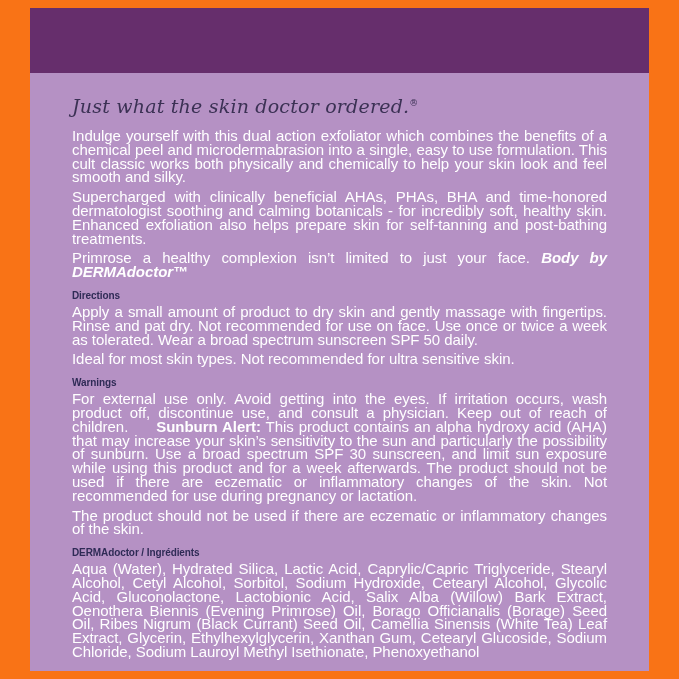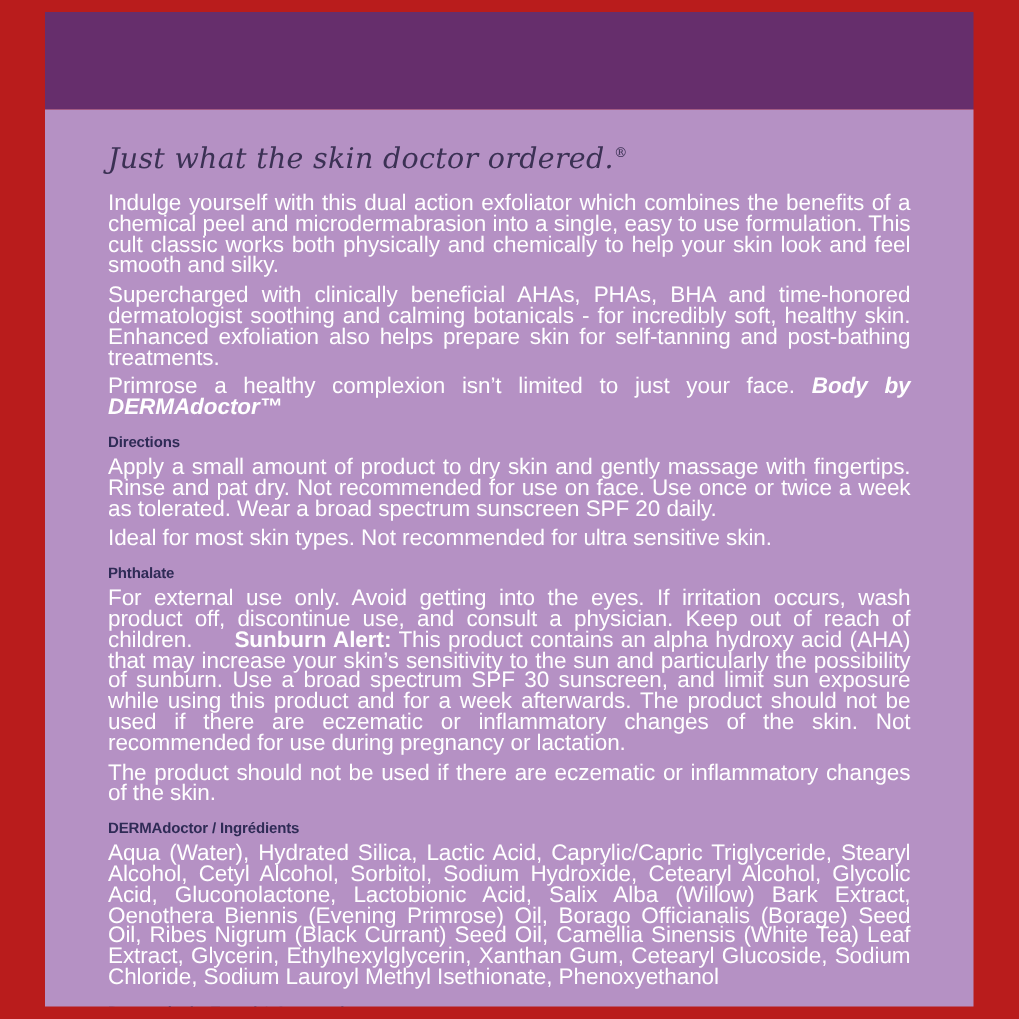--- a/index.html
+++ b/index.html
@@ -4,21 +4,21 @@
 <style>
   html, body {
     margin: 0;
     padding: 0;
     background: #ffffff;
   }
   .page {
     position: relative;
     width: 679px;
     height: 679px;
-    background: #b91c1c;
+    background: #f97316;
     overflow: hidden;
     font-family: "Liberation Sans", sans-serif;
   }
   .top-band {
     position: absolute;
     left: 30px;
     top: 8px;
     width: 619px;
     height: 65px;
     background: #662e6c;
@@ -83,24 +83,24 @@
 
     <h1 class="tagline"><span>Just what the skin doctor ordered.</span><sup>®</sup></h1>
 
     <p class="body">Indulge yourself with this dual action exfoliator which combines the benefits of a chemical peel and microdermabrasion into a single, easy to use formulation.  This cult classic works both physically and chemically to help your skin look and feel smooth and silky.</p>
 
     <p class="body">Supercharged with clinically beneficial AHAs, PHAs, BHA and  time-honored dermatologist soothing and calming botanicals - for incredibly soft, healthy skin. Enhanced exfoliation also helps prepare skin for self-tanning and post-bathing treatments.</p>
 
     <p class="body"><span>Primrose a healthy complexion isn’t limited to just your face. </span><span class="brand">Body by DERMAdoctor™</span></p>
 
     <h2 class="section-heading">Directions</h2>
-    <p class="body">Apply a small amount of product to dry skin and gently massage with fingertips.  Rinse and pat dry. Not recommended for use on face.  Use once or twice a week as tolerated. Wear a broad spectrum sunscreen SPF 20 daily.</p>
+    <p class="body">Apply a small amount of product to dry skin and gently massage with fingertips.  Rinse and pat dry. Not recommended for use on face.  Use once or twice a week as tolerated. Wear a broad spectrum sunscreen SPF 50 daily.</p>
     <p class="body">Ideal for most skin types.  Not recommended for ultra sensitive skin.</p>
 
-    <h2 class="section-heading">Phthalate</h2>
+    <h2 class="section-heading">Warnings</h2>
     <p class="body"><span>For external use only. Avoid getting into the eyes. If irritation occurs, wash product off, discontinue use, and consult a physician. Keep out of reach of children.  </span><span class="bold">Sunburn Alert:</span><span> This product contains an alpha hydroxy acid (AHA) that may increase your skin’s sensitivity to the sun and particularly the possibility of sunburn.  Use a broad spectrum SPF 30 sunscreen, and limit sun exposure while using this product and for a week afterwards. The product should not be used if there are eczematic or inflammatory changes of the skin. Not recommended for use during pregnancy or lactation.</span></p>
     <p class="body">The product should not be used if there are eczematic or inflammatory changes of the skin.</p>
 
     <h2 class="section-heading">DERMAdoctor / Ingrédients</h2>
     <p class="body">Aqua (Water), Hydrated Silica, Lactic Acid, Caprylic/Capric Triglyceride, Stearyl Alcohol, Cetyl Alcohol, Sorbitol, Sodium Hydroxide, Cetearyl Alcohol, Glycolic Acid, Gluconolactone, Lactobionic Acid, Salix Alba (Willow) Bark Extract, Oenothera Biennis (Evening Primrose) Oil, Borago Officianalis (Borage) Seed Oil, Ribes Nigrum (Black Currant) Seed Oil, Camellia Sinensis (White Tea) Leaf Extract, Glycerin, Ethylhexylglycerin, Xanthan Gum, Cetearyl Glucoside, Sodium Chloride, Sodium Lauroyl Methyl Isethionate, Phenoxyethanol</p>
 
     <h2 class="section-heading">Dermatologist Tested &amp; Approved</h2>
 
   </div>
 </div>

